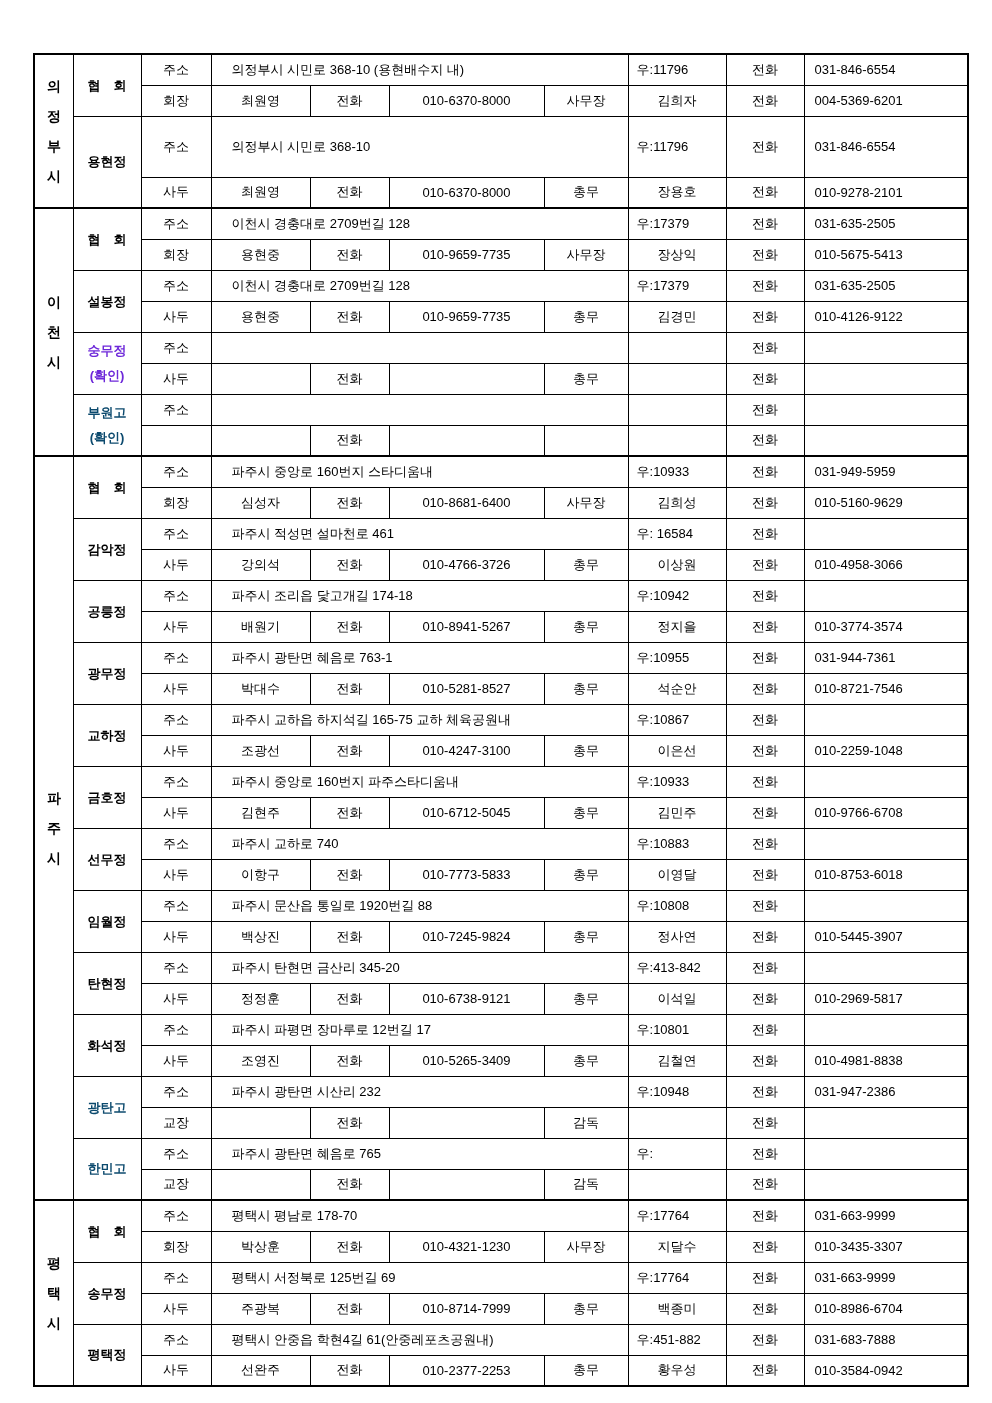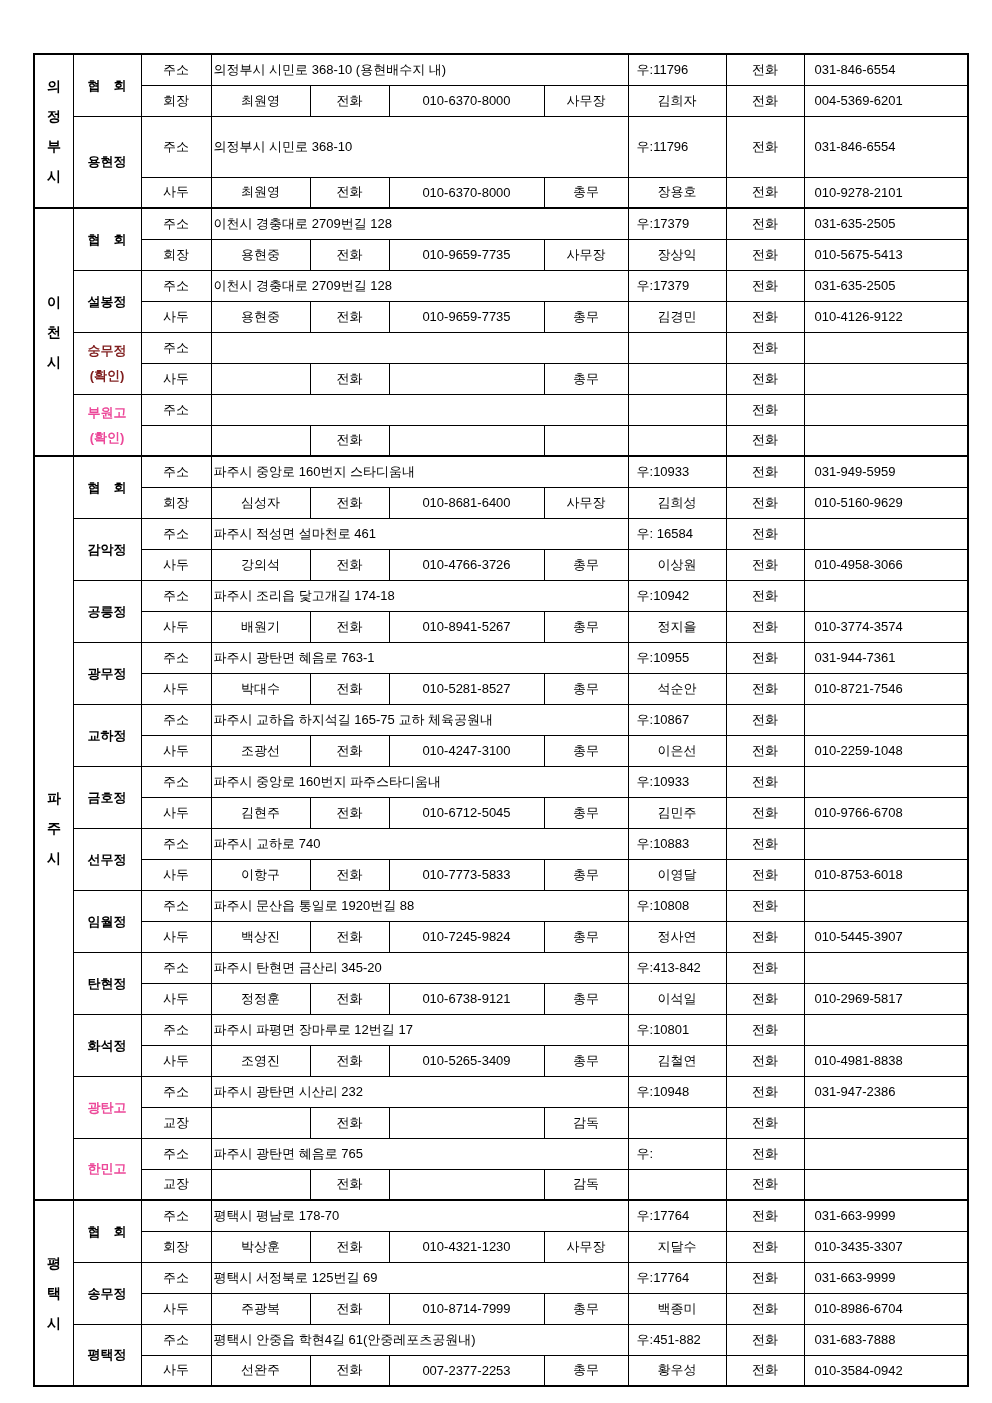--- a/index.html
+++ b/index.html
@@ -34,23 +34,23 @@
     white-space:normal;
     word-break:break-all;
     line-height:30px;
   }
   td.org{
     font-weight:bold;
     white-space:pre-line;
     line-height:25px;
     text-align:center;
   }
-  td.org.c-blue{color:#7f1d1d;}
-  td.org.c-green{color:#ec4899;}
-  td.addr{text-align:left;padding-left:2px;}
+  td.org.c-blue{color:#6d28d9;}
+  td.org.c-green{color:#0c4a6e;}
+  td.addr{text-align:left;padding-left:20px;}
   td.postal{text-align:left;padding-left:8px;white-space:pre;margin-top:20px;}
   td.tel-right{text-align:left;padding-left:10px;}
 </style>
 </head>
 <body>
 
 <table class="contact">
   <colgroup>
     <col style="width:39px">
       <col style="width:68px">
@@ -441,20 +441,20 @@
         <td class="lbl">주소</td>
         <td class="addr" colspan="4">평택시 안중읍 학현4길 61(안중레포츠공원내)</td>
         <td class="postal">우:451-882</td>
         <td class="lbl">전화</td>
         <td class="tel-right">031-683-7888</td>
       </tr>
       <tr class="row">
         <td class="lbl">사두</td>
         <td class="person">선완주</td>
         <td class="lbl">전화</td>
-        <td class="tel-mid">007-2377-2253</td>
+        <td class="tel-mid">010-2377-2253</td>
         <td class="lbl">총무</td>
         <td class="person">황우성</td>
         <td class="lbl">전화</td>
         <td class="tel-right">010-3584-0942</td>
       </tr>
     </tbody>
   </table>
 
 </body></html>

